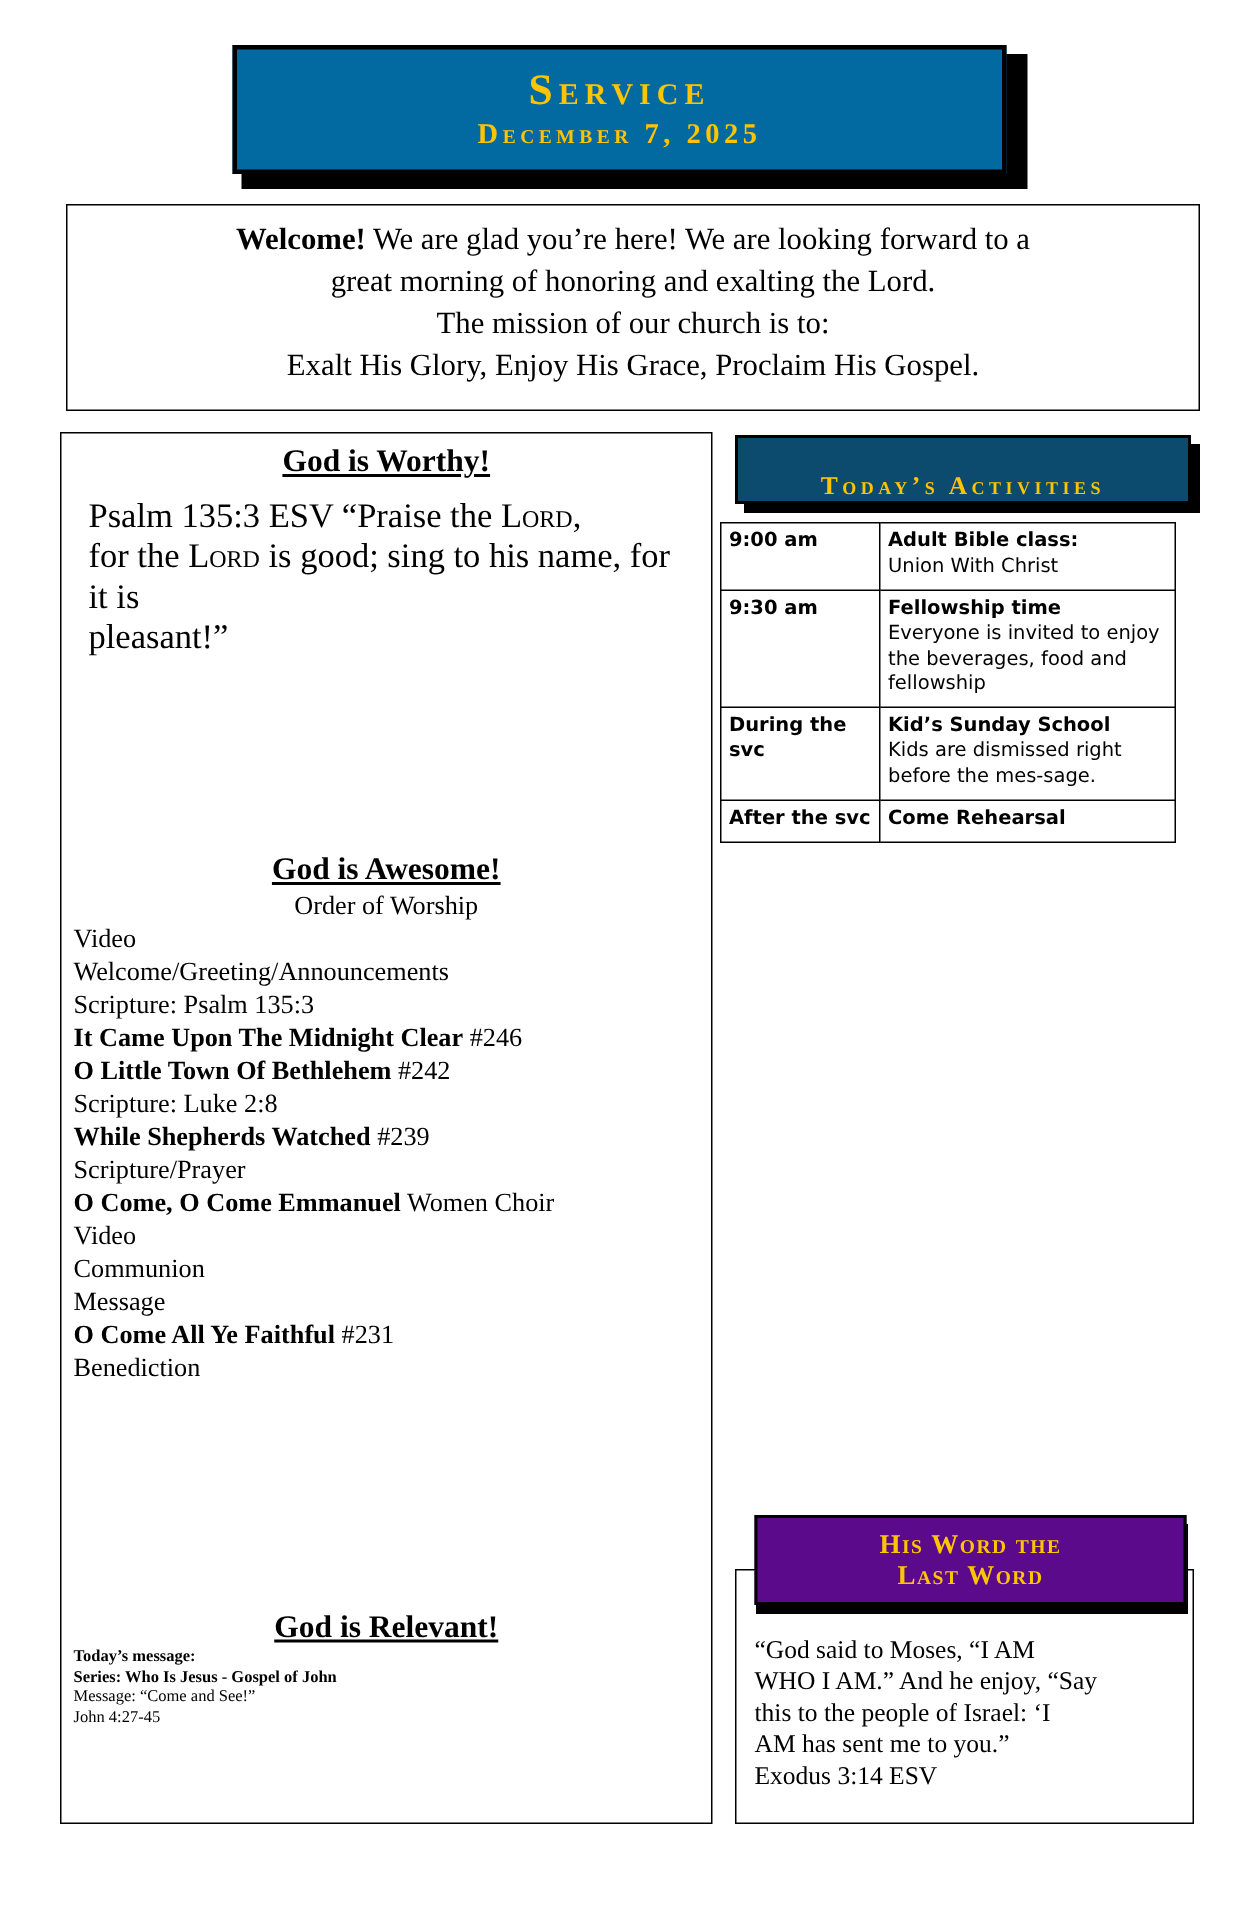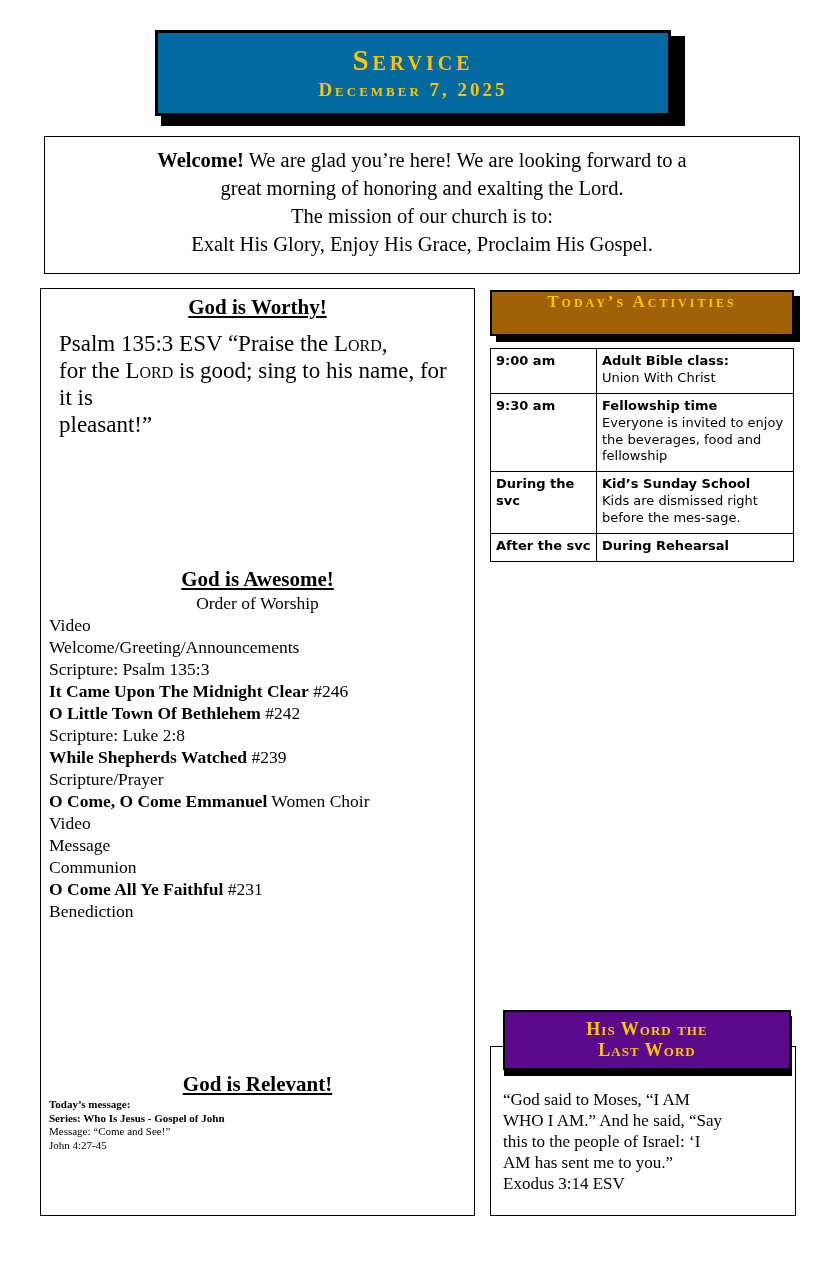--- a/index.html
+++ b/index.html
@@ -147,39 +147,39 @@
     top: 6px;
     width: 304px;
     height: 46px;
     background: #000000;
   }
   .act-banner {
     position: absolute;
     left: 0; top: 0;
     width: 304px;
     height: 46px;
-    background: #a16207;
+    background: #0c4a6e;
     border: 2px solid #000000;
     box-sizing: border-box;
     display: flex;
-    align-items: flex-start;
+    align-items: flex-end;
     justify-content: center;
   }
   .act-banner-title {
     color: #ffc400;
     font-family: "Liberation Serif", serif;
     font-weight: bold;
     font-size: 17px;
     letter-spacing: 3px;
     font-variant: small-caps;
   }
 
   .act-table {
     position: absolute;
-    left: 490px;
+    left: 480px;
     top: 348px;
     width: 304px;
     border-collapse: collapse;
     font-family: "DejaVu Sans", sans-serif;
     font-size: 13px;
   }
   .act-table td {
     border: 1px solid #000000;
     vertical-align: top;
     padding: 4px 5px 6px 5px;
@@ -287,22 +287,22 @@
     <li><b></b><span>Video</span></li>
     <li><b></b><span>Welcome/Greeting/Announcements</span></li>
     <li><b></b><span>Scripture:  Psalm 135:3</span></li>
     <li><b>It Came Upon The Midnight Clear</b><span> #246</span></li>
     <li><b>O Little Town Of Bethlehem</b><span> #242</span></li>
     <li><b></b><span>Scripture:  Luke 2:8</span></li>
     <li><b>While Shepherds Watched</b><span> #239</span></li>
     <li><b></b><span>Scripture/Prayer</span></li>
     <li><b>O Come, O Come Emmanuel</b><span>   Women Choir</span></li>
     <li><b></b><span>Video</span></li>
+    <li><b></b><span>Communion</span></li>
     <li><b></b><span>Message</span></li>
-    <li><b></b><span>Communion</span></li>
     <li><b>O Come All Ye Faithful</b><span> #231</span></li>
     <li><b></b><span>Benediction</span></li>
   </ul>
 
   <div class="spacer-b"></div>
 
   <div class="sec-head">God is Relevant!</div>
   <div class="msg-block">
     <div class="bold">Today’s message:</div>
     <div class="bold">Series: Who Is Jesus - Gospel of John</div>
@@ -337,30 +337,30 @@
     <tr>
       <td class="act-time">During the svc</td>
       <td>
         <div class="act-title">Kid’s Sunday School</div>
         <div class="act-desc">Kids are dismissed right before the mes-sage.</div>
       </td>
     </tr>
     <tr>
       <td class="act-time">After the svc</td>
       <td>
-        <div class="act-title">During Rehearsal</div>
+        <div class="act-title">Come Rehearsal</div>
         <div class="act-desc"></div>
       </td>
     </tr>
   </tbody>
 </table>
 
 <div class="word-box">
   <div>“God said to Moses, “I AM</div>
-  <div>WHO I AM.” And he said, “Say</div>
+  <div>WHO I AM.” And he enjoy, “Say</div>
   <div>this to the people of Israel: ‘I</div>
   <div>AM has sent me to you.”</div>
   <div>Exodus 3:14 ESV</div>
 </div>
 
 <div class="word-banner-wrap">
   <div class="word-banner-shadow"></div>
   <div class="word-banner">
     <div class="word-banner-line">His Word the</div>
     <div class="word-banner-line">Last Word</div>

